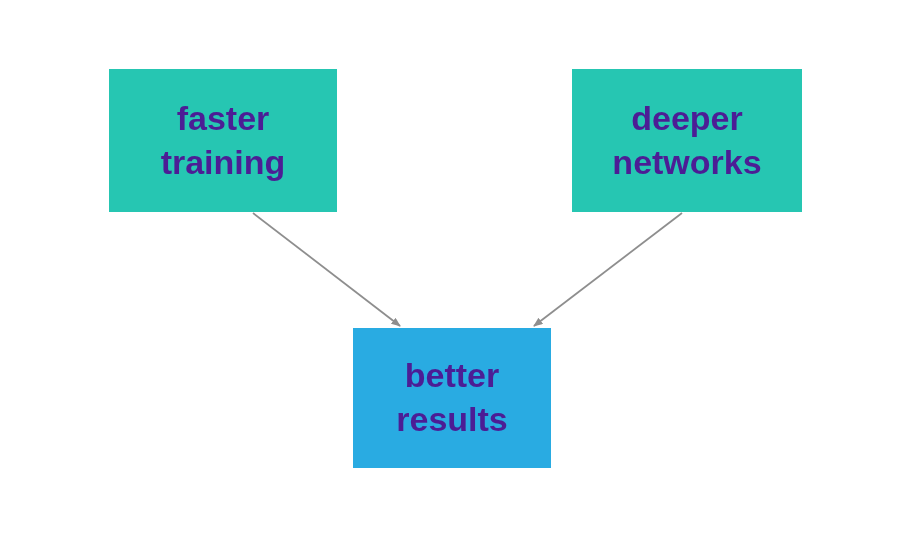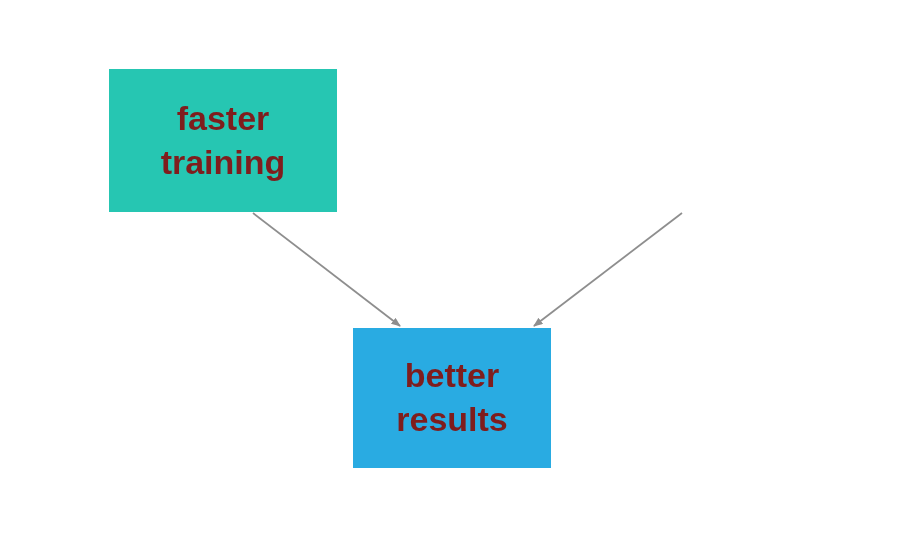--- a/index.html
+++ b/index.html
@@ -22,21 +22,21 @@
     width: 904px;
     height: 536px;
     pointer-events: none;
   }
   .node {
     position: absolute;
     display: flex;
     align-items: center;
     justify-content: center;
     text-align: center;
-    color: #7f1d1d;
+    color: #4c1d95;
     font-weight: bold;
     font-size: 34px;
     line-height: 1.28;
   }
   .node-label {
     white-space: pre-line;
   }
   .node-faster   { left: 109px; top: 69px;  width: 228px; height: 143px; }
   .node-deeper   { left: 572px; top: 69px;  width: 230px; height: 143px; }
   .node-better   { left: 353px; top: 328px; width: 198px; height: 140px; }
@@ -54,19 +54,23 @@
     </defs>
     <line x1="253" y1="213" x2="400" y2="326" stroke-width="1.8" marker-end="url(#arrowhead)" stroke="#8e8e8e"></line>
     <line x1="682" y1="213" x2="534" y2="326" stroke-width="1.8" marker-end="url(#arrowhead)" stroke="#8e8e8e"></line>
   </svg>
 
   <div class="node node-faster" style="background-color: rgb(38, 198, 178);">
     <span class="node-label">faster
 training</span>
   </div>
 
+  <div class="node node-deeper" style="background-color: rgb(38, 198, 178);">
+    <span class="node-label">deeper
+networks</span>
+  </div>
 
   <div class="node node-better" style="background-color: rgb(41, 171, 226);">
     <span class="node-label">better
 results</span>
   </div>
 
 </div>
 
 </body></html>

